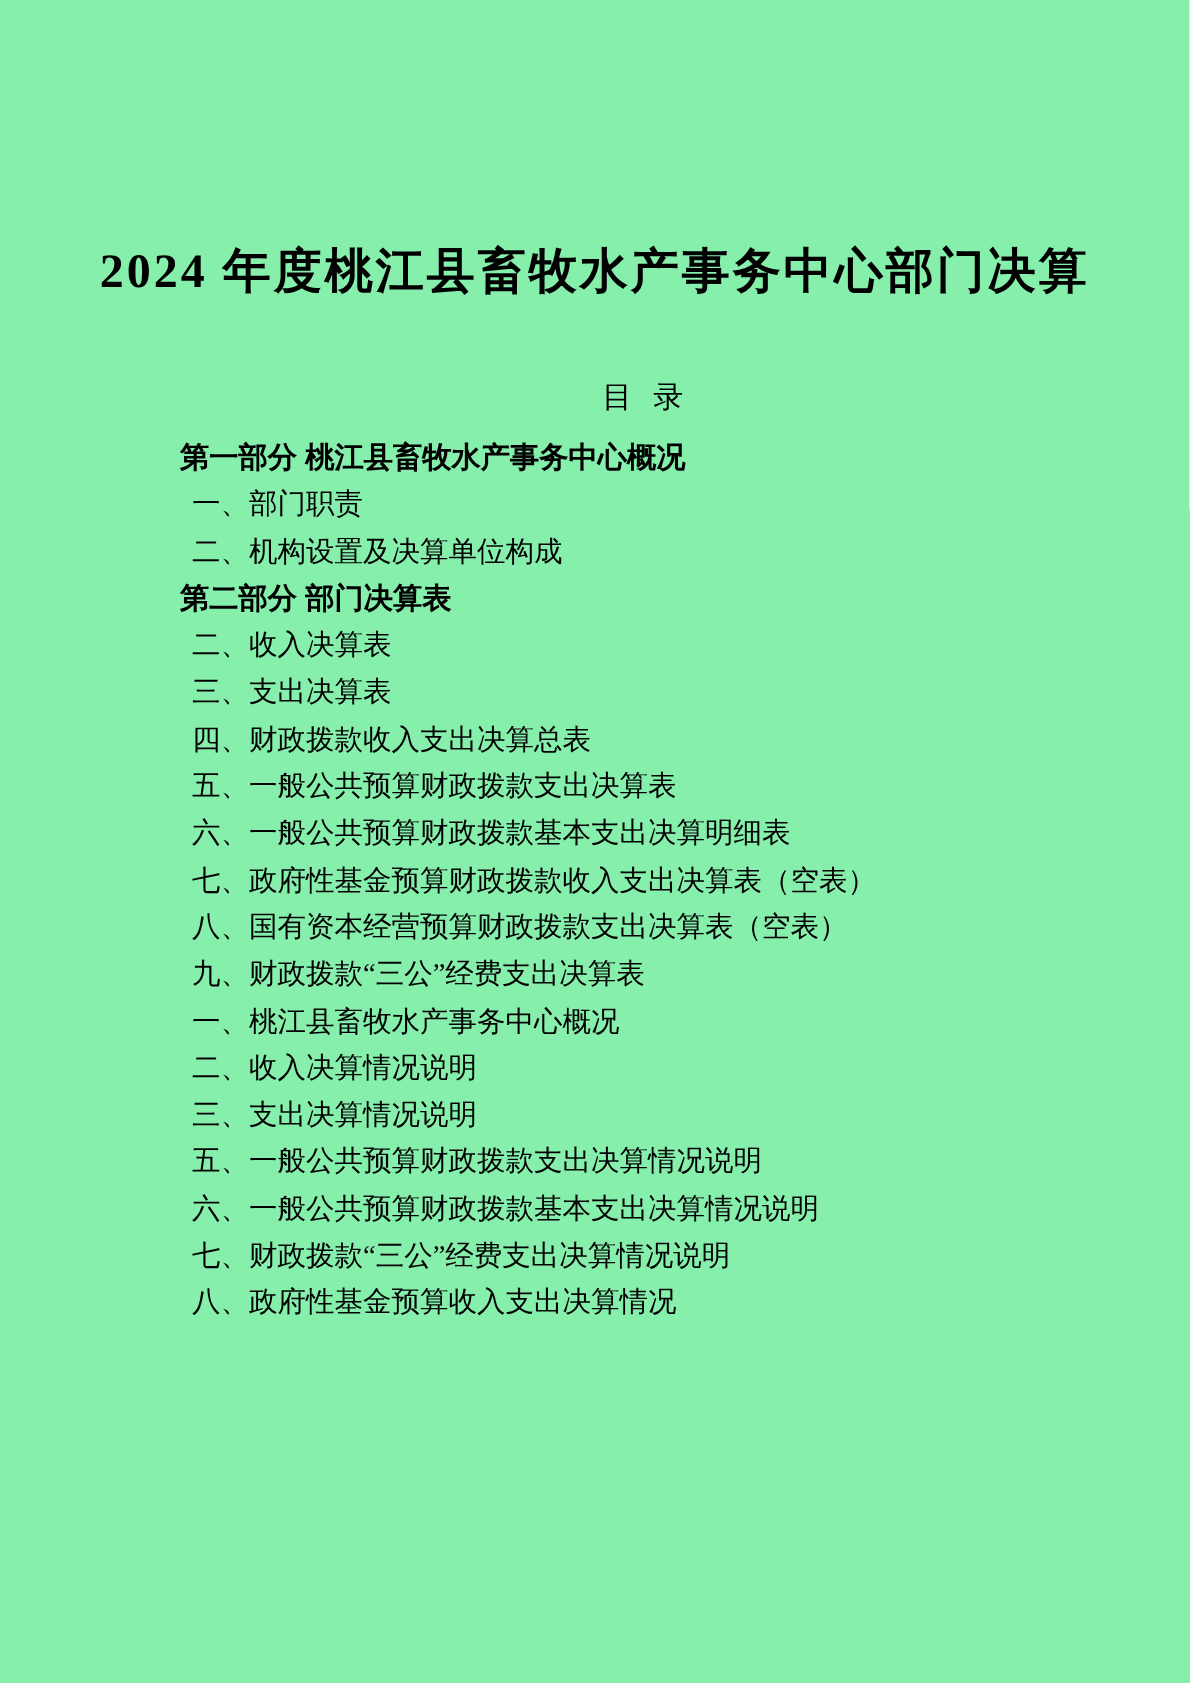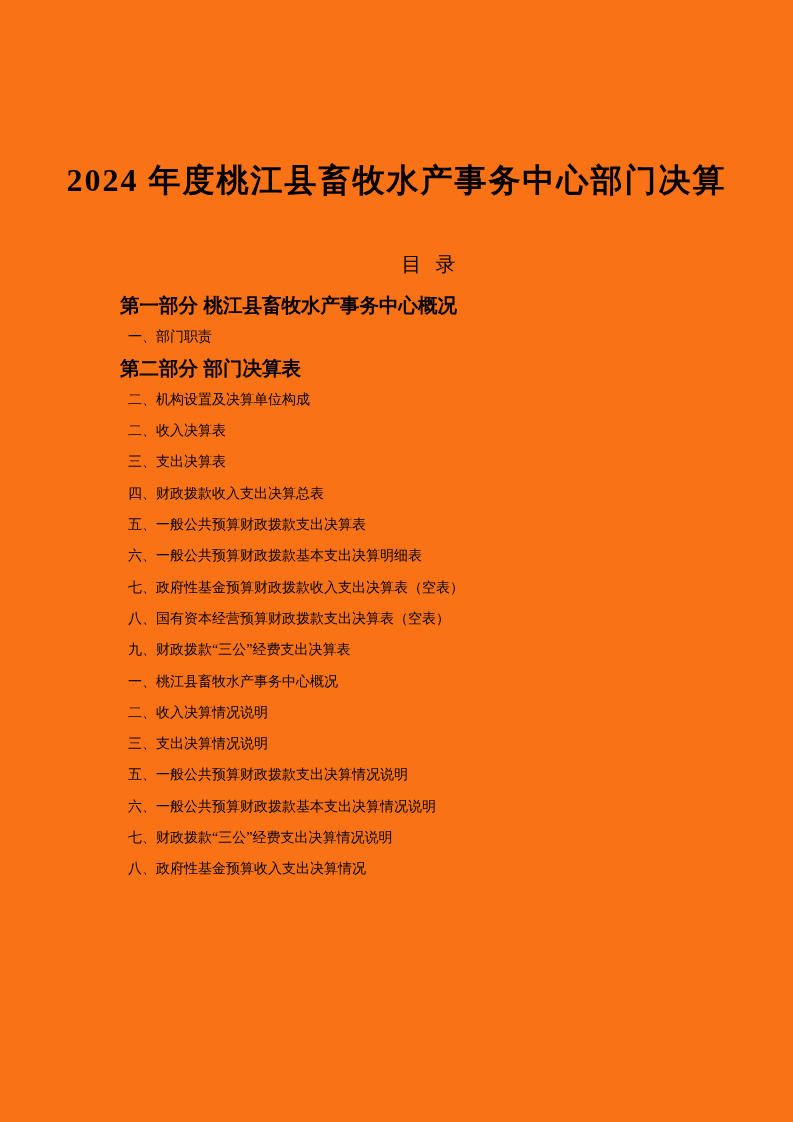--- a/index.html
+++ b/index.html
@@ -4,21 +4,21 @@
 <style>
   html, body {
     margin: 0;
     padding: 0;
     background: #ffffff;
   }
   .page {
     position: relative;
     width: 793px;
     height: 1122px;
-    background: #f97316;
+    background: #86efac;
     color: #000000;
     overflow: hidden;
     font-family: "Liberation Serif", "DejaVu Serif", serif;
   }
   .doc-title {
     position: absolute;
     top: 138px;
     left: 0;
     width: 100%;
     text-align: center;
@@ -53,39 +53,39 @@
   }
   .toc-row.section-heading {
     font-family: "Liberation Sans", "DejaVu Sans", sans-serif;
     font-weight: bold;
     font-size: 19.5px;
   }
   .toc-row.item {
     margin-left: 8px;
     font-family: "Liberation Serif", "DejaVu Serif", serif;
     font-weight: normal;
-    font-size: 14px;
+    font-size: 19px;
   }
 </style>
 </head>
 <body>
 
 <div class="page">
 
   <h1 class="doc-title">2024 年度桃江县畜牧水产事务中心部门决算</h1>
 
   <div class="toc-heading">目 录</div>
 
   <div class="toc">
 
     <div class="toc-row section-heading">第一部分 桃江县畜牧水产事务中心概况</div>
     <div class="toc-row item">一、部门职责</div>
+    <div class="toc-row item">二、机构设置及决算单位构成</div>
+
     <div class="toc-row section-heading">第二部分 部门决算表</div>
-
-    <div class="toc-row item">二、机构设置及决算单位构成</div>
     <div class="toc-row item">二、收入决算表</div>
     <div class="toc-row item">三、支出决算表</div>
     <div class="toc-row item">四、财政拨款收入支出决算总表</div>
     <div class="toc-row item">五、一般公共预算财政拨款支出决算表</div>
     <div class="toc-row item">六、一般公共预算财政拨款基本支出决算明细表</div>
     <div class="toc-row item">七、政府性基金预算财政拨款收入支出决算表（空表）</div>
     <div class="toc-row item">八、国有资本经营预算财政拨款支出决算表（空表）</div>
     <div class="toc-row item">九、财政拨款“三公”经费支出决算表</div>
 
     <div class="toc-row item">一、桃江县畜牧水产事务中心概况</div>

